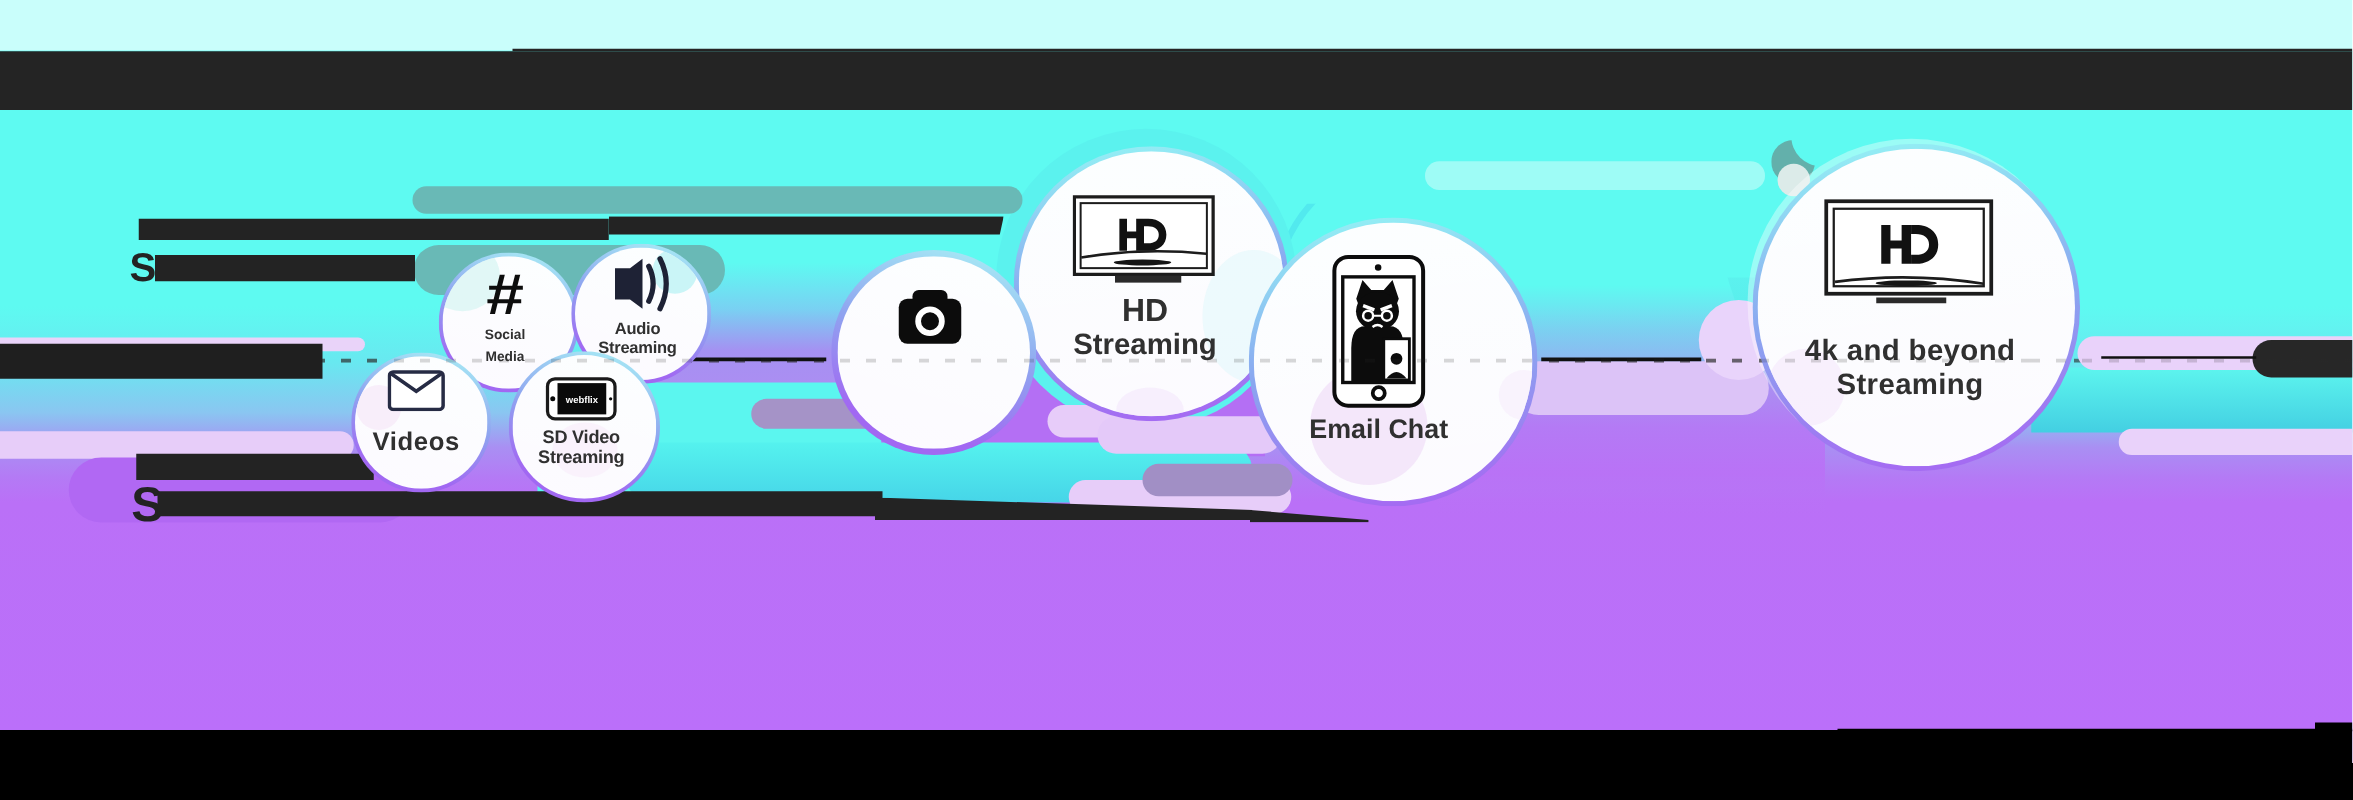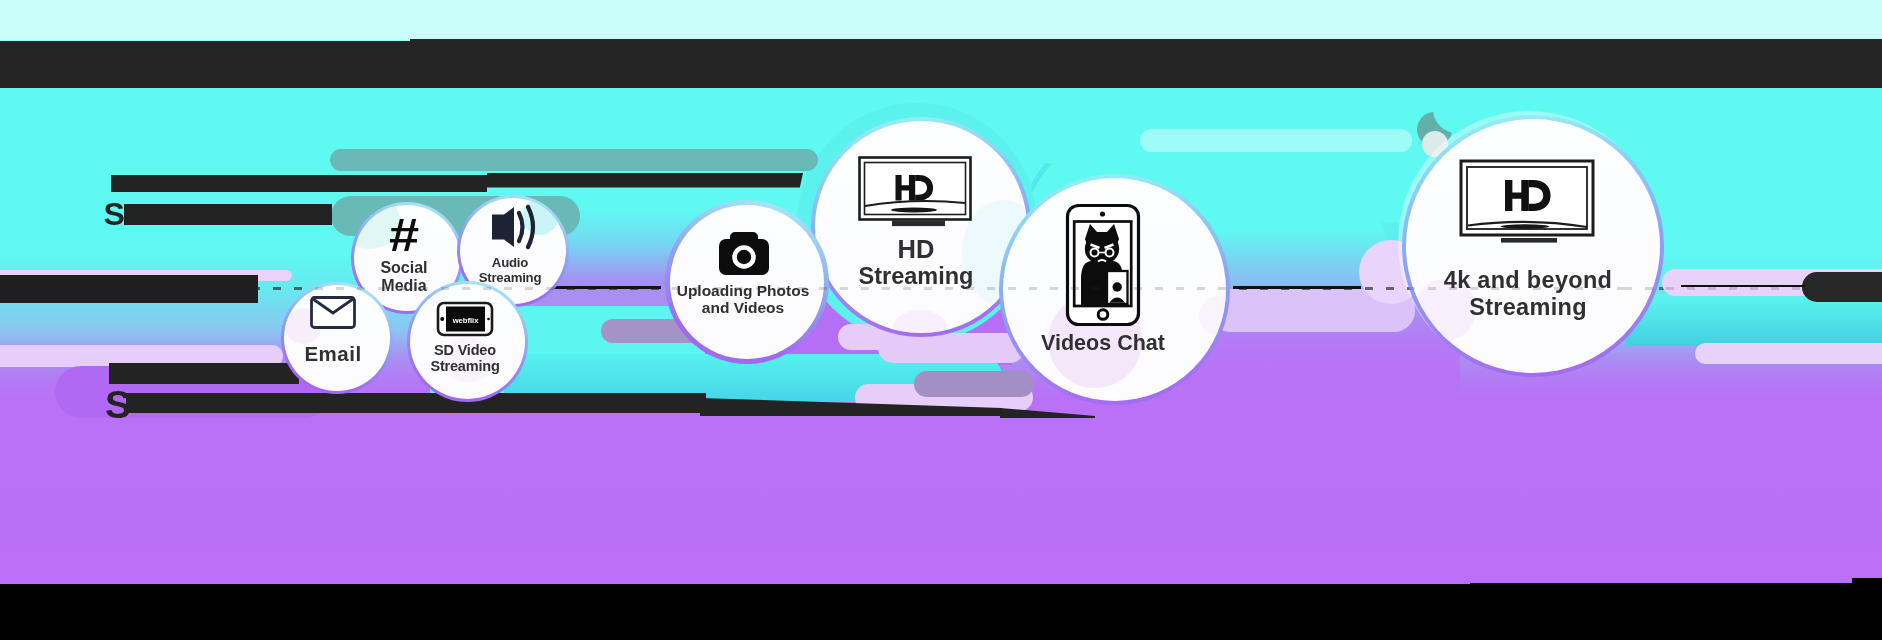--- a/index.html
+++ b/index.html
@@ -134,46 +134,45 @@
     <rect x="34" y="64.5" width="53" height="5.6" fill="#2a2a2a"></rect>
   </svg>
   <div class="blabel" style="left:816px;top:237px;width:200px;font-size:23.5px;line-height:25.5px;"><span style="font-size:25.5px;">HD</span><br>Streaming</div>
 
   <div class="bubble" style="left:665px;top:200px;width:154px;height:154px;border-width:5.5px;"></div>
   <svg class="abs" style="left:716px;top:230px;" width="56" height="48" viewBox="0 0 56 48">
     <rect x="14" y="2" width="28" height="12" rx="5" fill="#0c0c0c"></rect>
     <rect x="3" y="9" width="50" height="36" rx="7" fill="#0c0c0c"></rect>
     <circle cx="28" cy="27" r="9.5" fill="none" stroke="#ffffff" stroke-width="4.6"></circle>
   </svg>
-  <div class="blabel" style="left:663px;top:281.6px;width:160px;font-size:15.5px;line-height:17px;">Uploading Photos<br>and Videos</div>
 
   <div class="bubble" style="left:350.5px;top:201.5px;width:106px;height:106px;">
     <div class="abs" style="left:-14px;top:-12px;width:60px;height:56px;border-radius:50%;background:rgba(206,244,240,.6);"></div>
   </div>
   <div class="abs" style="left:389px;top:207.5px;font-size:46px;font-weight:700;color:#0d0d0d;display:inline-block;transform:scaleX(1.18);transform-origin:0 0;">#</div>
-  <div class="blabel" style="left:354px;top:258.6px;width:100px;font-size:16px;line-height:18.3px;">Social<br>Media</div>
+  <div class="blabel" style="left:354px;top:258.6px;width:100px;font-size:11px;line-height:18.3px;">Social<br>Media</div>
 
   <div class="bubble" style="left:456.5px;top:194.5px;width:106px;height:106px;">
     <div class="abs" style="left:62px;top:1px;width:36px;height:36px;border-radius:50%;background:rgba(186,242,244,.75);"></div>
   </div>
   <svg class="abs" style="left:487px;top:204px;" width="52" height="46" viewBox="0 0 52 46">
     <path d="M5,10.5 h12 l10,-7.5 v40 l-10,-7.5 h-12 z" fill="#1e2235"></path>
     <path d="M32,9 q7,14 0,28" fill="none" stroke="#1e2235" stroke-width="4.2" stroke-linecap="round"></path>
     <path d="M41,3 q10,20 0,40" fill="none" stroke="#1e2235" stroke-width="4.2" stroke-linecap="round"></path>
   </svg>
   <div class="blabel" style="left:460px;top:255px;width:100px;font-size:13.2px;line-height:15px;letter-spacing:-.2px;">Audio<br>Streaming</div>
 
   <div class="bubble" style="left:281px;top:282px;width:106px;height:106px;">
     <div class="abs" style="left:.5px;top:22.5px;width:36px;height:36px;border-radius:50%;background:rgba(247,236,250,.9);"></div>
   </div>
   <svg class="abs" style="left:310px;top:296px;" width="46" height="33" viewBox="0 0 46 33">
     <rect x="1.5" y="1.5" width="43" height="30" rx="3" fill="#ffffff" stroke="#262b44" stroke-width="2.8"></rect>
     <path d="M3,3 L23,17 L43,3" fill="none" stroke="#262b44" stroke-width="2.8"></path>
   </svg>
-  <div class="blabel" style="left:283px;top:342px;width:100px;font-size:20.5px;letter-spacing:.5px;">Email</div>
+  <div class="blabel" style="left:283px;top:342px;width:100px;font-size:20.5px;letter-spacing:.5px;">Videos</div>
 
   <div class="bubble" style="left:407px;top:280.5px;width:115px;height:115px;">
     <div class="abs" style="left:31.5px;top:54px;width:52px;height:44px;border-radius:50%;background:rgba(249,240,252,.85);"></div>
   </div>
   <svg class="abs" style="left:436px;top:301px;" width="58" height="36" viewBox="0 0 58 36">
     <rect x="2" y="2" width="54" height="32" rx="6" fill="#ffffff" stroke="#1a1a1a" stroke-width="2.6"></rect>
     <rect x="10" y="5.5" width="39" height="25" fill="#0a0a0a"></rect>
     <circle cx="6.2" cy="18" r="2" fill="#0a0a0a"></circle>
     <circle cx="52.5" cy="18" r="1.3" fill="#0a0a0a"></circle>
     <text x="29.5" y="21.5" text-anchor="middle" font-family="Liberation Sans,sans-serif" font-size="7.6" font-weight="bold" fill="#ffffff">webflix</text>
@@ -199,21 +198,21 @@
       <path d="M49.5,41.5 l-9,3.4" stroke-width="2.6"></path>
       <circle cx="30.5" cy="49.5" r="4" stroke-width="2"></circle>
       <circle cx="45.5" cy="49.5" r="4" stroke-width="2"></circle>
       <path d="M34.5,49.5 h7" stroke-width="1.6"></path>
       <path d="M34,58.5 q4,-3 8,0" stroke-width="2"></path>
     </g>
     <rect x="43" y="68" width="20.5" height="33" fill="#ffffff" stroke="#0c0c0c" stroke-width="2.3"></rect>
     <circle cx="53.2" cy="84" r="4.7" fill="#0c0c0c"></circle>
     <path d="M45.2,99.8 q8,-10.5 16,0 l0,0 z" fill="#0c0c0c"></path>
   </svg>
-  <div class="blabel" style="left:1003px;top:330.5px;width:200px;font-size:21.5px;">Videos Chat</div>
+  <div class="blabel" style="left:1003px;top:330.5px;width:200px;font-size:21.5px;">Email Chat</div>
 
   <div class="bubble big" style="left:1402px;top:115px;width:254px;height:254px;border-width:4.5px;">
     <div class="abs" style="left:8px;top:160px;width:62px;height:62px;border-radius:50%;background:rgba(246,236,252,.8);"></div>
   </div>
   <svg class="abs" style="left:1459px;top:159px;" width="140" height="92" viewBox="0 0 140 92">
     <rect x="2" y="2" width="132" height="74" fill="#ffffff" stroke="#1c1c1c" stroke-width="3"></rect>
     <rect x="8" y="8" width="120" height="62" fill="#ffffff" stroke="#1c1c1c" stroke-width="1.8"></rect>
     <g transform="translate(46,21) scale(0.97)">
         <g fill="#111" fill-rule="evenodd">
       <path d="M0,0 h7.6 v32 h-7.6 z M7.6,12.8 h9.2 v6.6 h-9.2 z M16.8,0 h7.8 v32 h-7.8 z"></path>

